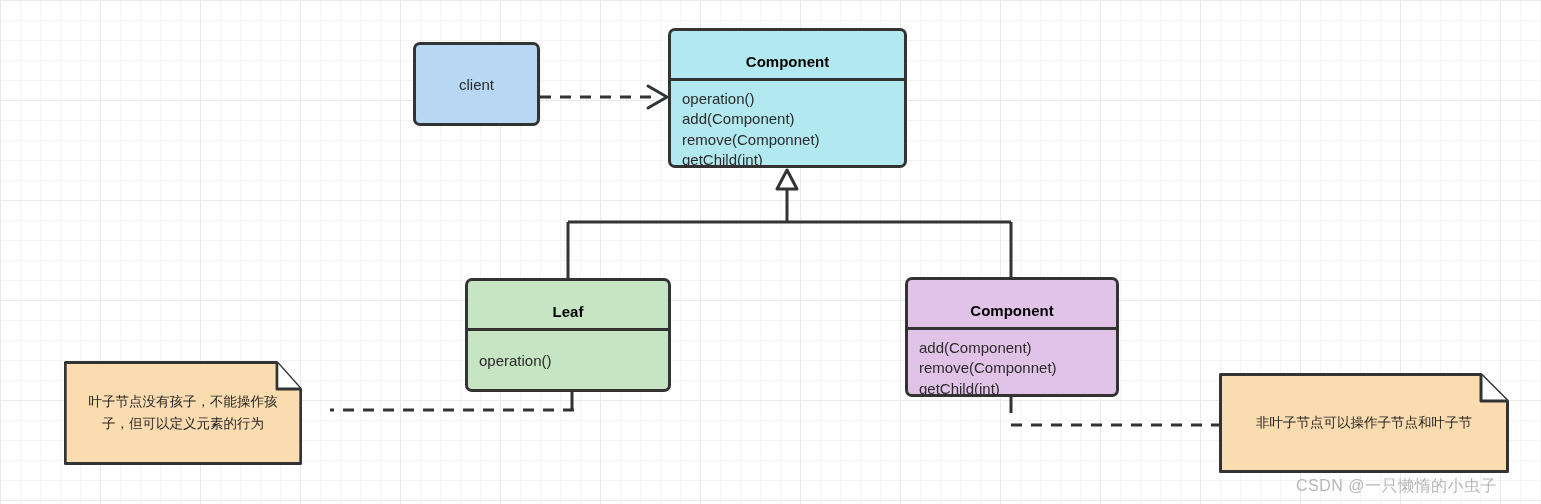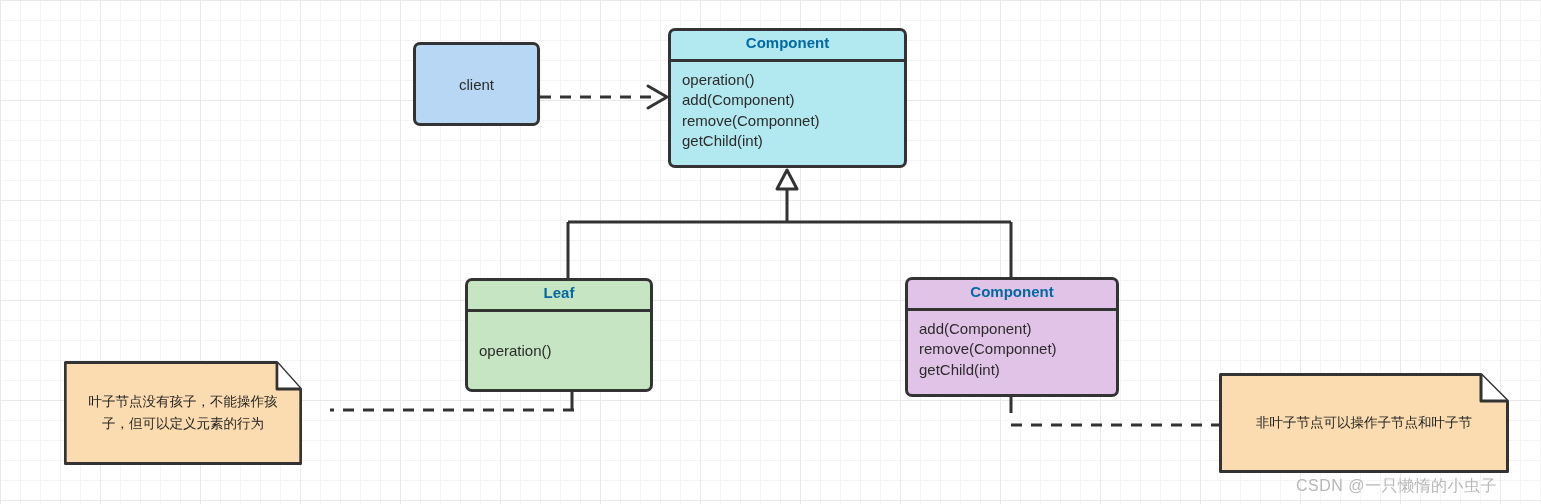--- a/index.html
+++ b/index.html
@@ -34,23 +34,23 @@
     box-sizing: border-box;
     border: 3px solid #333333;
     border-radius: 7px;
     overflow: hidden;
     display: flex;
     flex-direction: column;
   }
   .uml-title {
     font-weight: bold;
     font-size: 15px;
-    color: #0369a1;
+    color: #000000;
     text-align: center;
-    padding: 3px 4px 7px 4px;
+    padding: 22px 4px 7px 4px;
     border-bottom: 3px solid #333333;
     line-height: 1.2;
   }
   .uml-body {
     flex: 1;
     padding: 8px 5px 6px 11px;
     font-size: 15px;
     color: #2b2b2b;
     line-height: 1.35;
   }
@@ -136,21 +136,21 @@
   <div class="uml-class" style="left:668px; top:28px; width:239px; height:140px; background:#b2e8f0;">
     <div class="uml-title">Component</div>
     <div class="uml-body">
       <div>operation()</div>
       <div>add(Component)</div>
       <div>remove(Componnet)</div>
       <div>getChild(int)</div>
     </div>
   </div>
 
-  <div class="uml-class" style="left:465px; top:278px; width:188px; height:114px; background:#c6e5c3;">
+  <div class="uml-class" style="left:465px; top:278px; width:206px; height:114px; background:#c6e5c3;">
     <div class="uml-title">Leaf</div>
     <div class="uml-body" style="display:flex; align-items:center;">
       <div>operation()</div>
     </div>
   </div>
 
   <div class="uml-class" style="left:905px; top:277px; width:214px; height:120px; background:#e2c3e8;">
     <div class="uml-title">Component</div>
     <div class="uml-body">
       <div>add(Component)</div>

